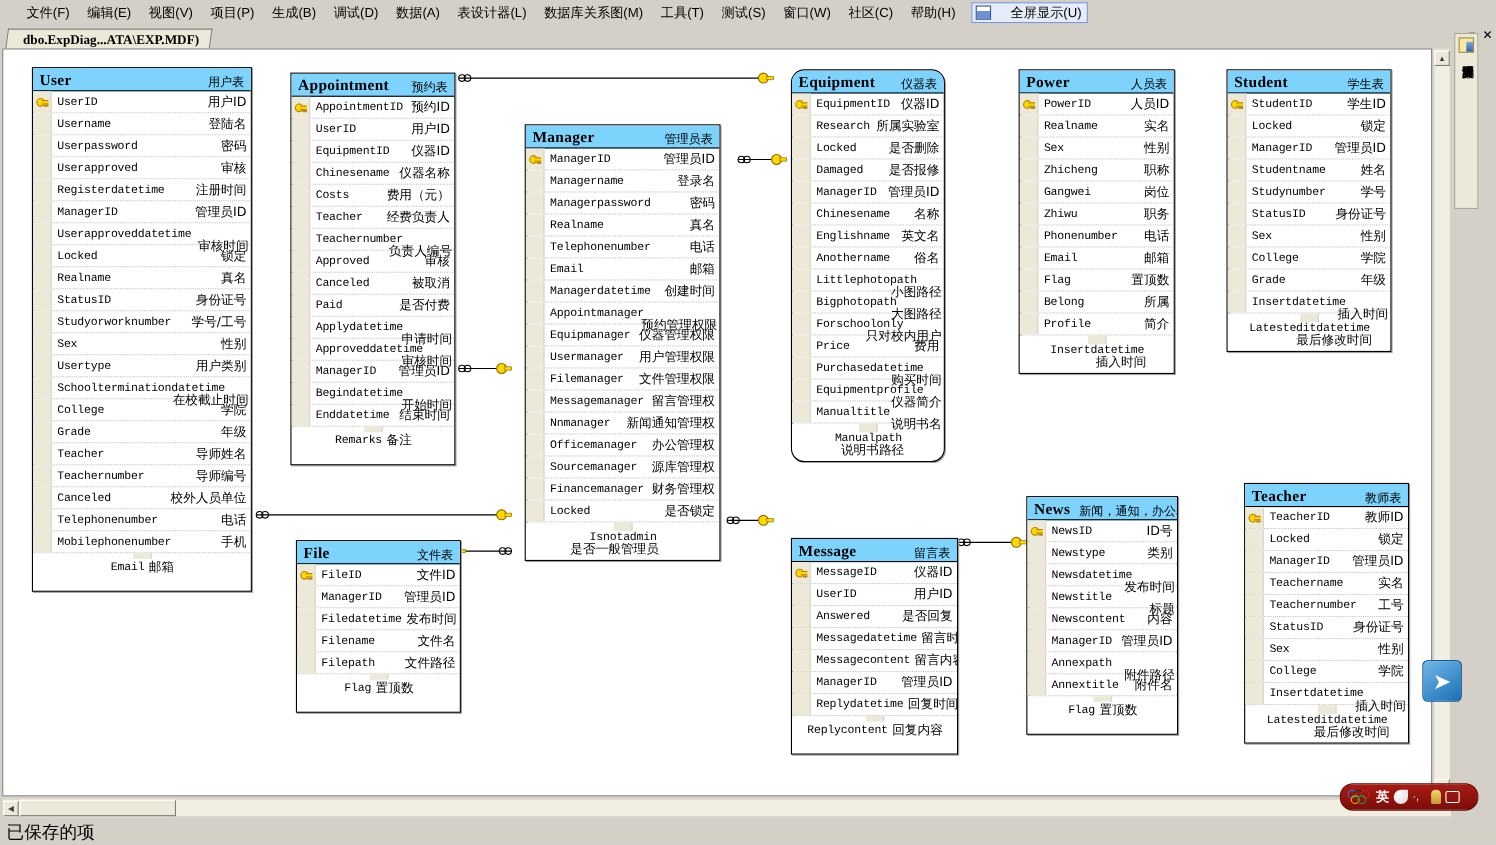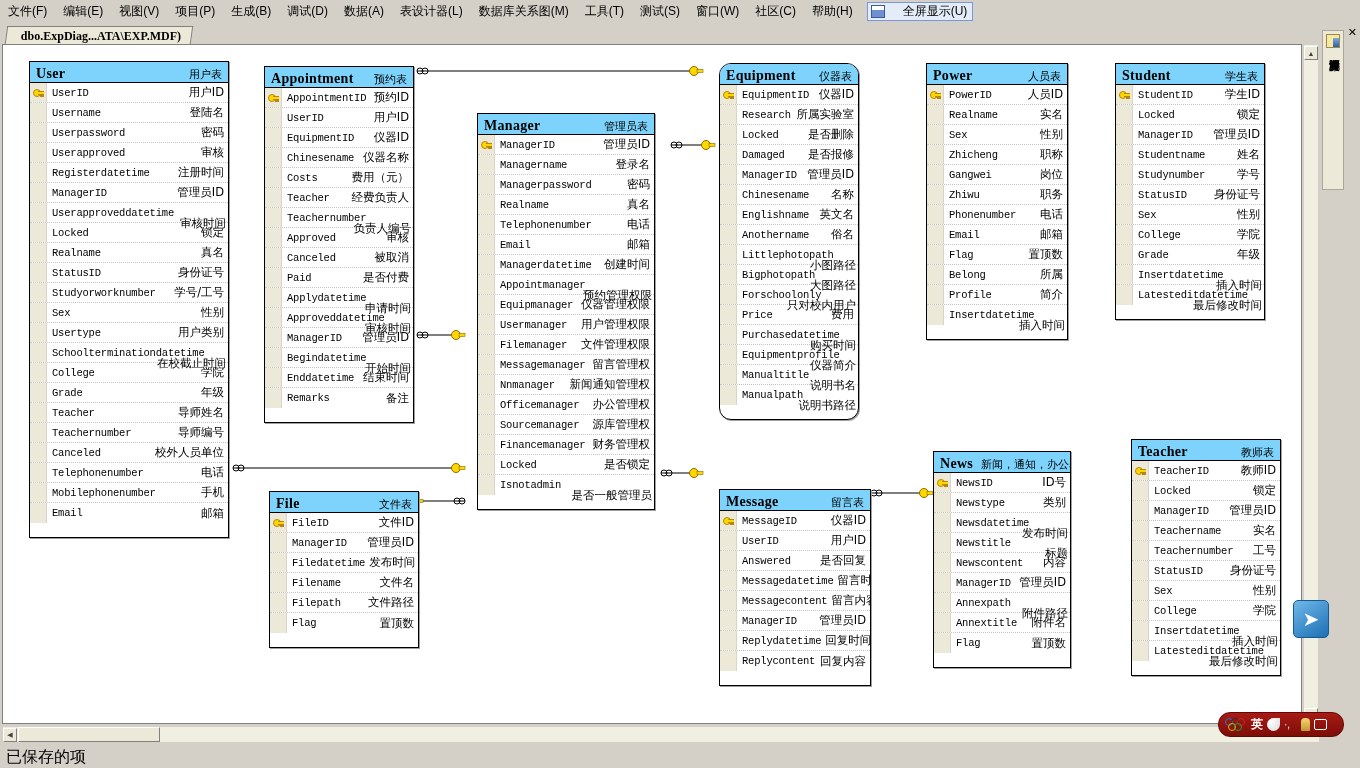--- a/index.html
+++ b/index.html
@@ -15,21 +15,21 @@
     width: 1360px; height: 768px;
     background: #d4d0c8;
   }
 
   
   #menubar {
     position: absolute; left: 0; top: 0;
     width: 1137px; height: 24px;
     background: #d4d0c8;
     display: flex; align-items: center;
-    padding-left: 0;
+    padding-left: 16px;
     border-bottom: 1px solid #d4d0c8;
   }
   .menu-item {
     font-size: 12px; color: #000;
     padding: 3px 8px;
     white-space: nowrap;
     cursor: default;
     font-family: "Liberation Sans", sans-serif;
   }
   #fullscreen-btn {
@@ -117,21 +117,21 @@
     margin-left: 8px;
   }
   .tbl-rows { padding: 0; }
   .row {
     display: flex;
     align-items: center;
     height: 20px;
     border-bottom: 1px dotted #c8c4bc;
     position: relative;
   }
-  .row:last-child { border-bottom: none; }
+  .row:last-child { border-bottom: none; flex-direction: column; }
   .gutter {
     width: 17px; min-width: 17px; height: 100%;
     background: #ece9d8;
     border-right: 1px solid #d8d4cc;
     display: flex; align-items: center; justify-content: center;
   }
   .row-body {
     flex: 1;
     display: flex;
     align-items: center;

